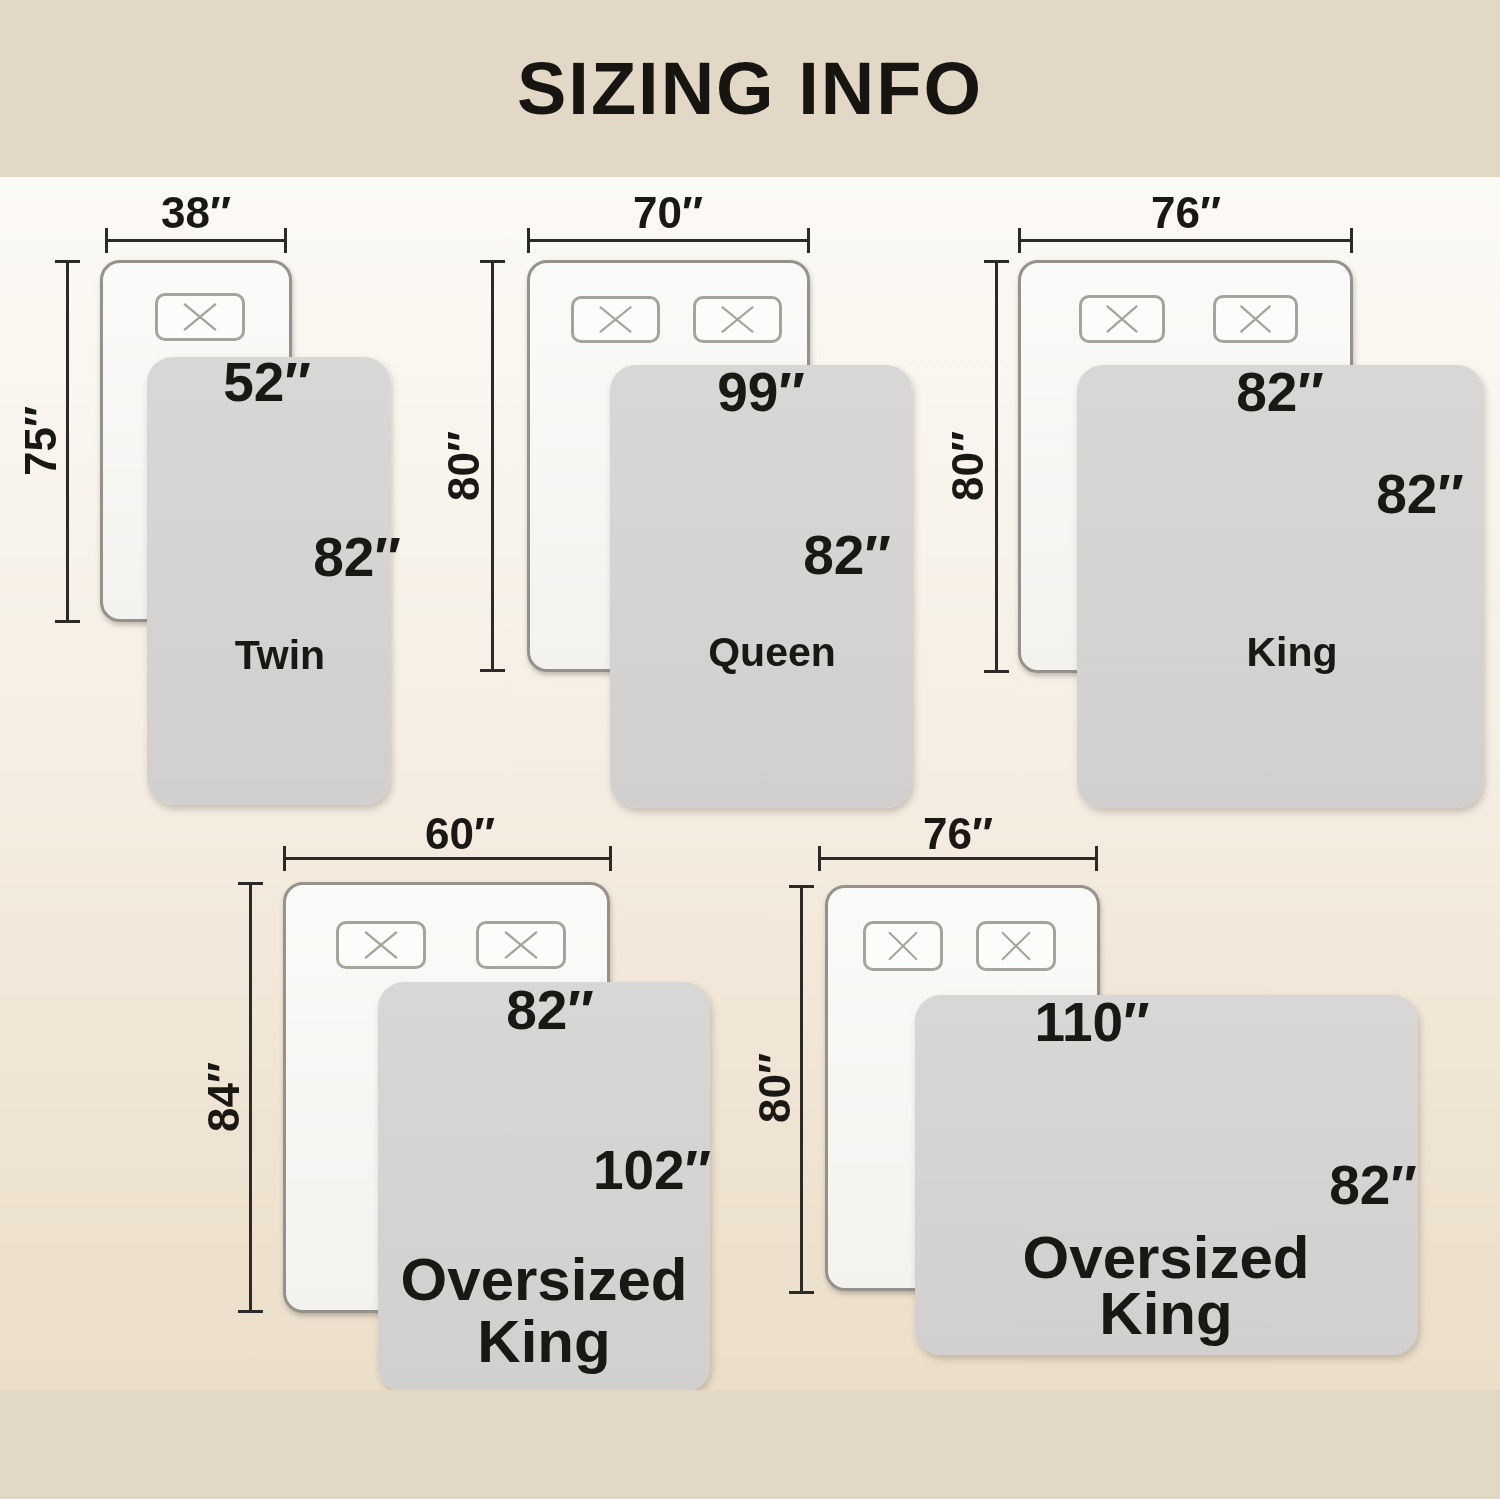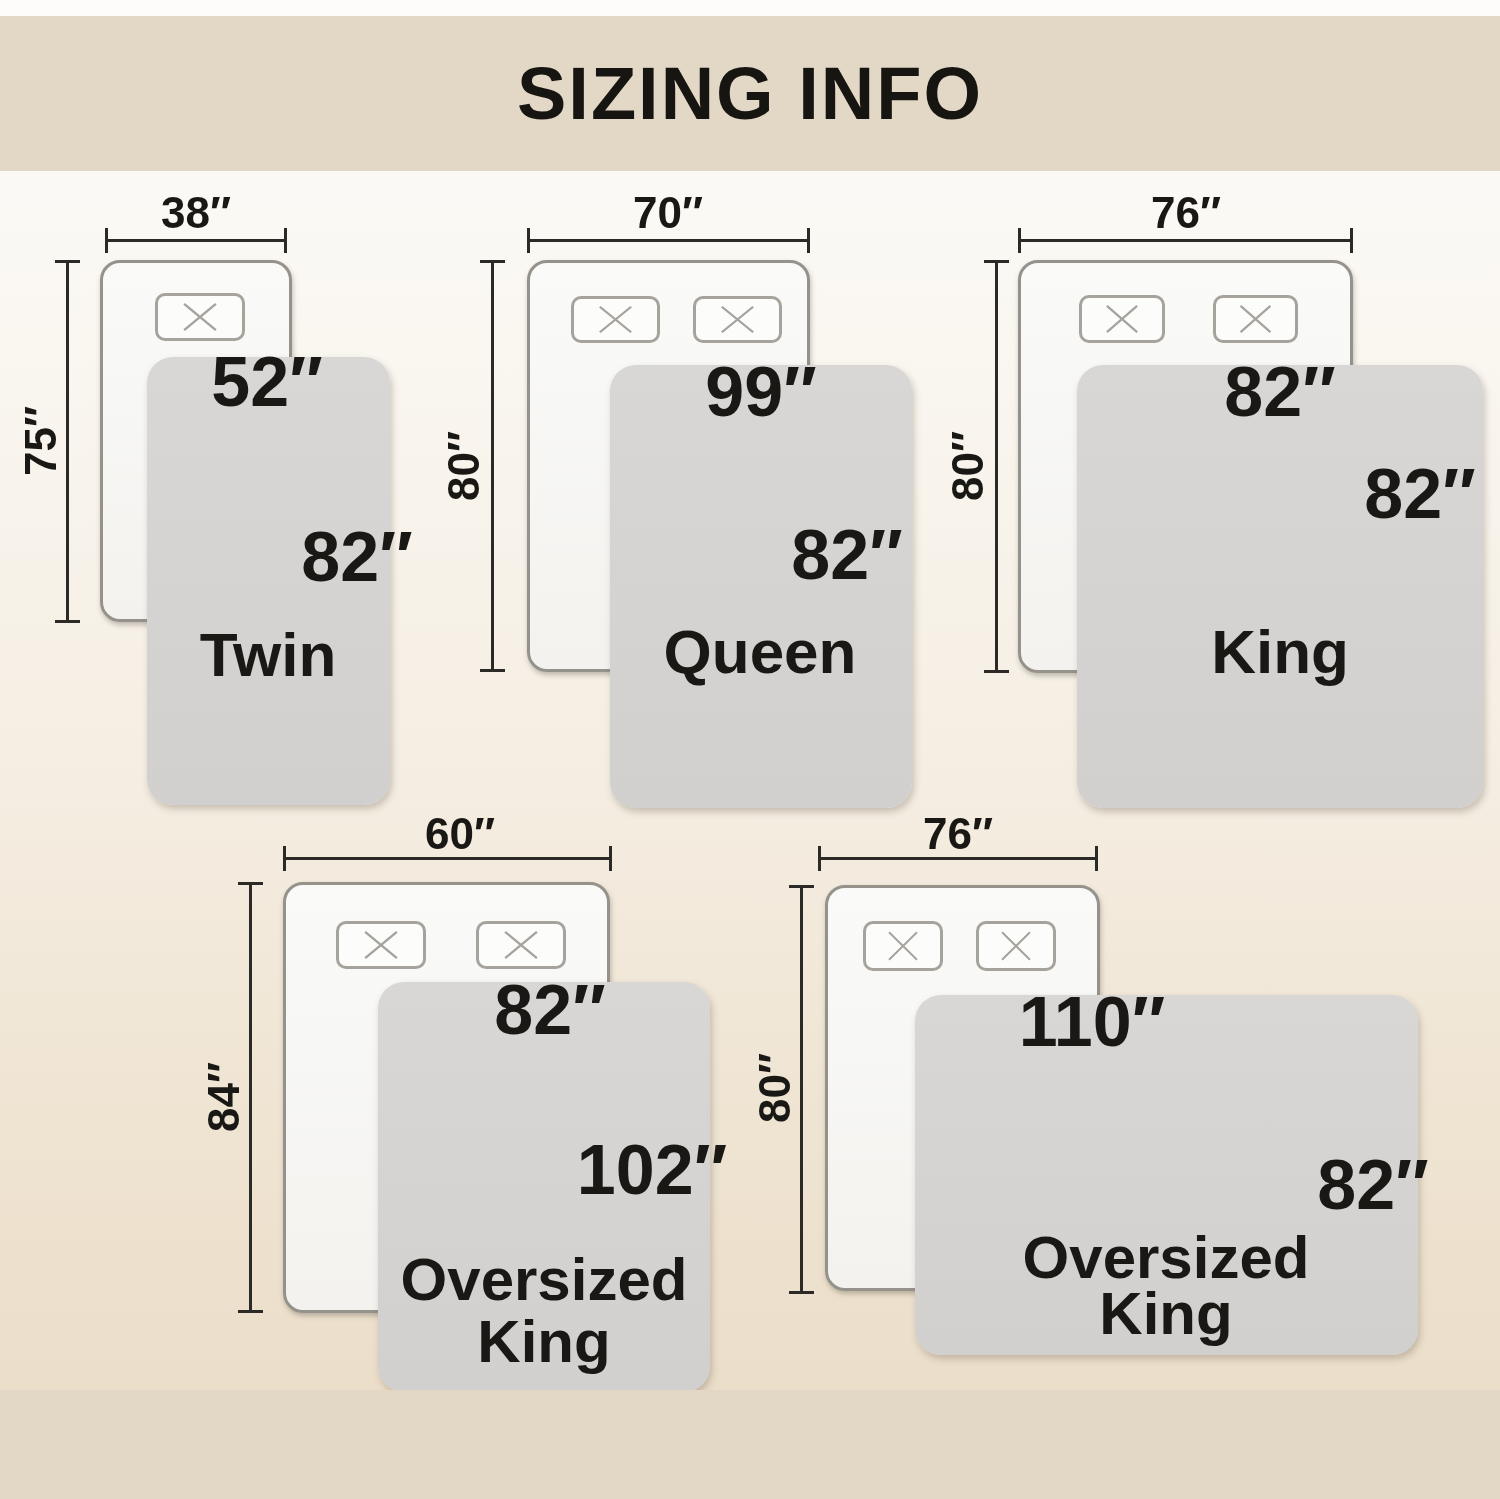--- a/index.html
+++ b/index.html
@@ -5,21 +5,21 @@
   html,body{margin:0;padding:0;}
   body{font-family:"Liberation Sans","DejaVu Sans",sans-serif;}
   .stage{
     position:relative;width:1500px;height:1499px;overflow:hidden;
     background:linear-gradient(180deg,#fdfcfa 0%,#faf7f1 22%,#f5eee3 50%,#efe4d2 75%,#eadcc6 100%);
   }
   .banner{
     position:absolute;left:0;width:1500px;background:#e3d8c6;
     display:flex;align-items:center;justify-content:center;
   }
-  .banner-top{top:16px;height:155px;}
+  .banner-top{top:0;height:177px;}
   .banner-bottom{top:1390px;height:109px;}
   .title{
     font-size:74px;font-weight:900;letter-spacing:2px;color:#161511;
   }
   .bed{
     position:absolute;background:linear-gradient(180deg,#fafaf8,#f3f2ef);
     border:3px solid #95928c;border-radius:20px;box-sizing:border-box;
     box-shadow:1px 3px 5px rgba(90,80,68,0.35);
   }
   .pillow{
@@ -38,22 +38,22 @@
   .dim-v{position:absolute;width:3px;background:#2b2a27;}
   .dim-v::before,.dim-v::after{content:"";position:absolute;left:-11px;width:25px;height:3px;background:#2b2a27;}
   .dim-v::before{top:0;}
   .dim-v::after{bottom:0;}
   .label{
     position:absolute;transform:translate(-50%,-50%);
     font-weight:700;color:#191815;white-space:nowrap;line-height:1;
   }
   .label.dim{font-size:44px;}
   .label.rot{transform:translate(-50%,-50%) rotate(-90deg);}
-  .label.bsize{font-size:70px;}
-  .label.name{font-size:62px;}
+  .label.bsize{font-size:55px;}
+  .label.name{font-size:41px;margin-left:12px;}
   .label.name2{font-size:60px;}
 </style>
 </head>
 <body>
 
 <div class="stage">
 
   <div class="banner banner-top">
     <div class="title">SIZING INFO</div>
   </div>

